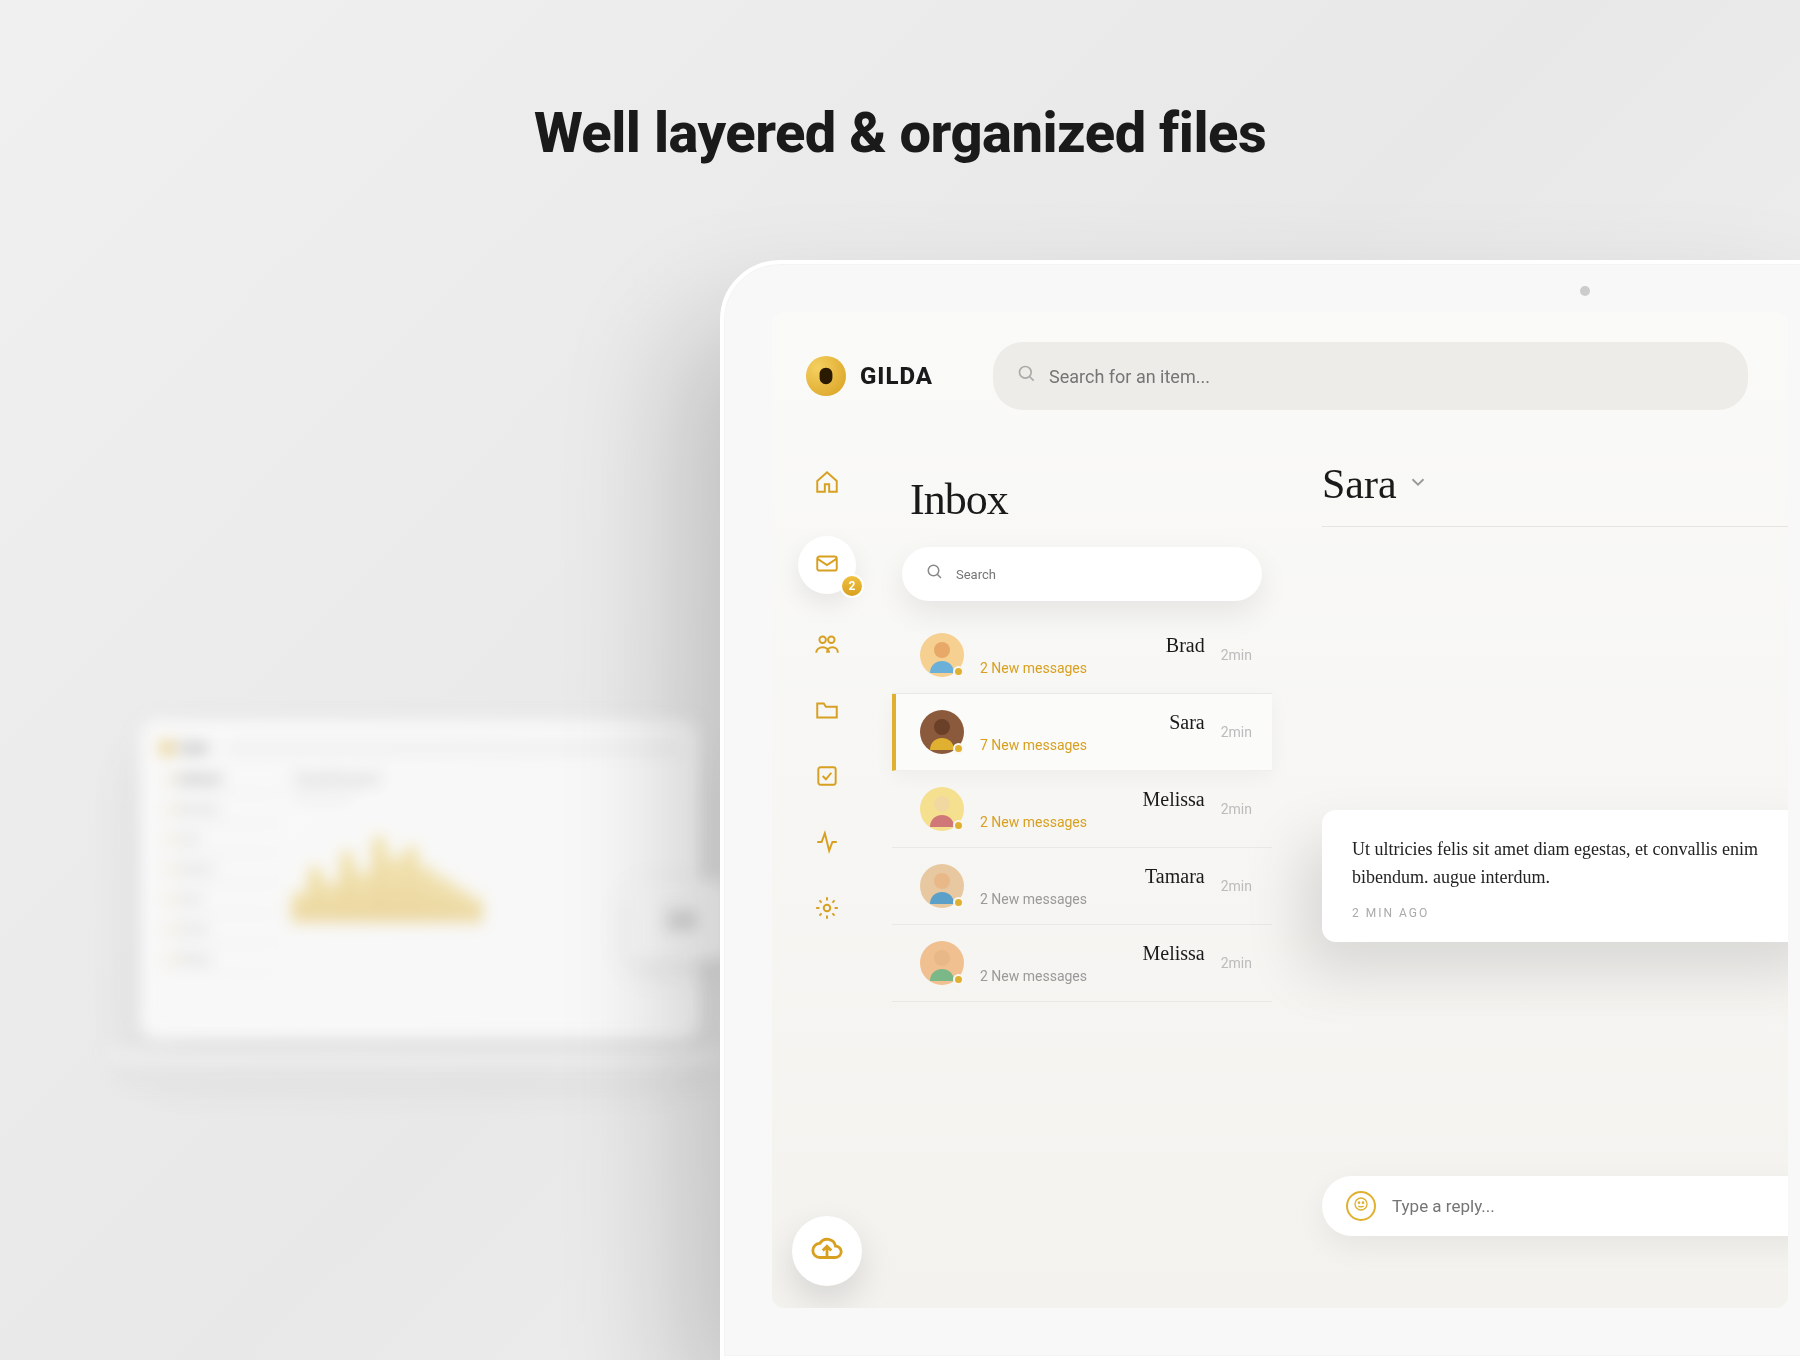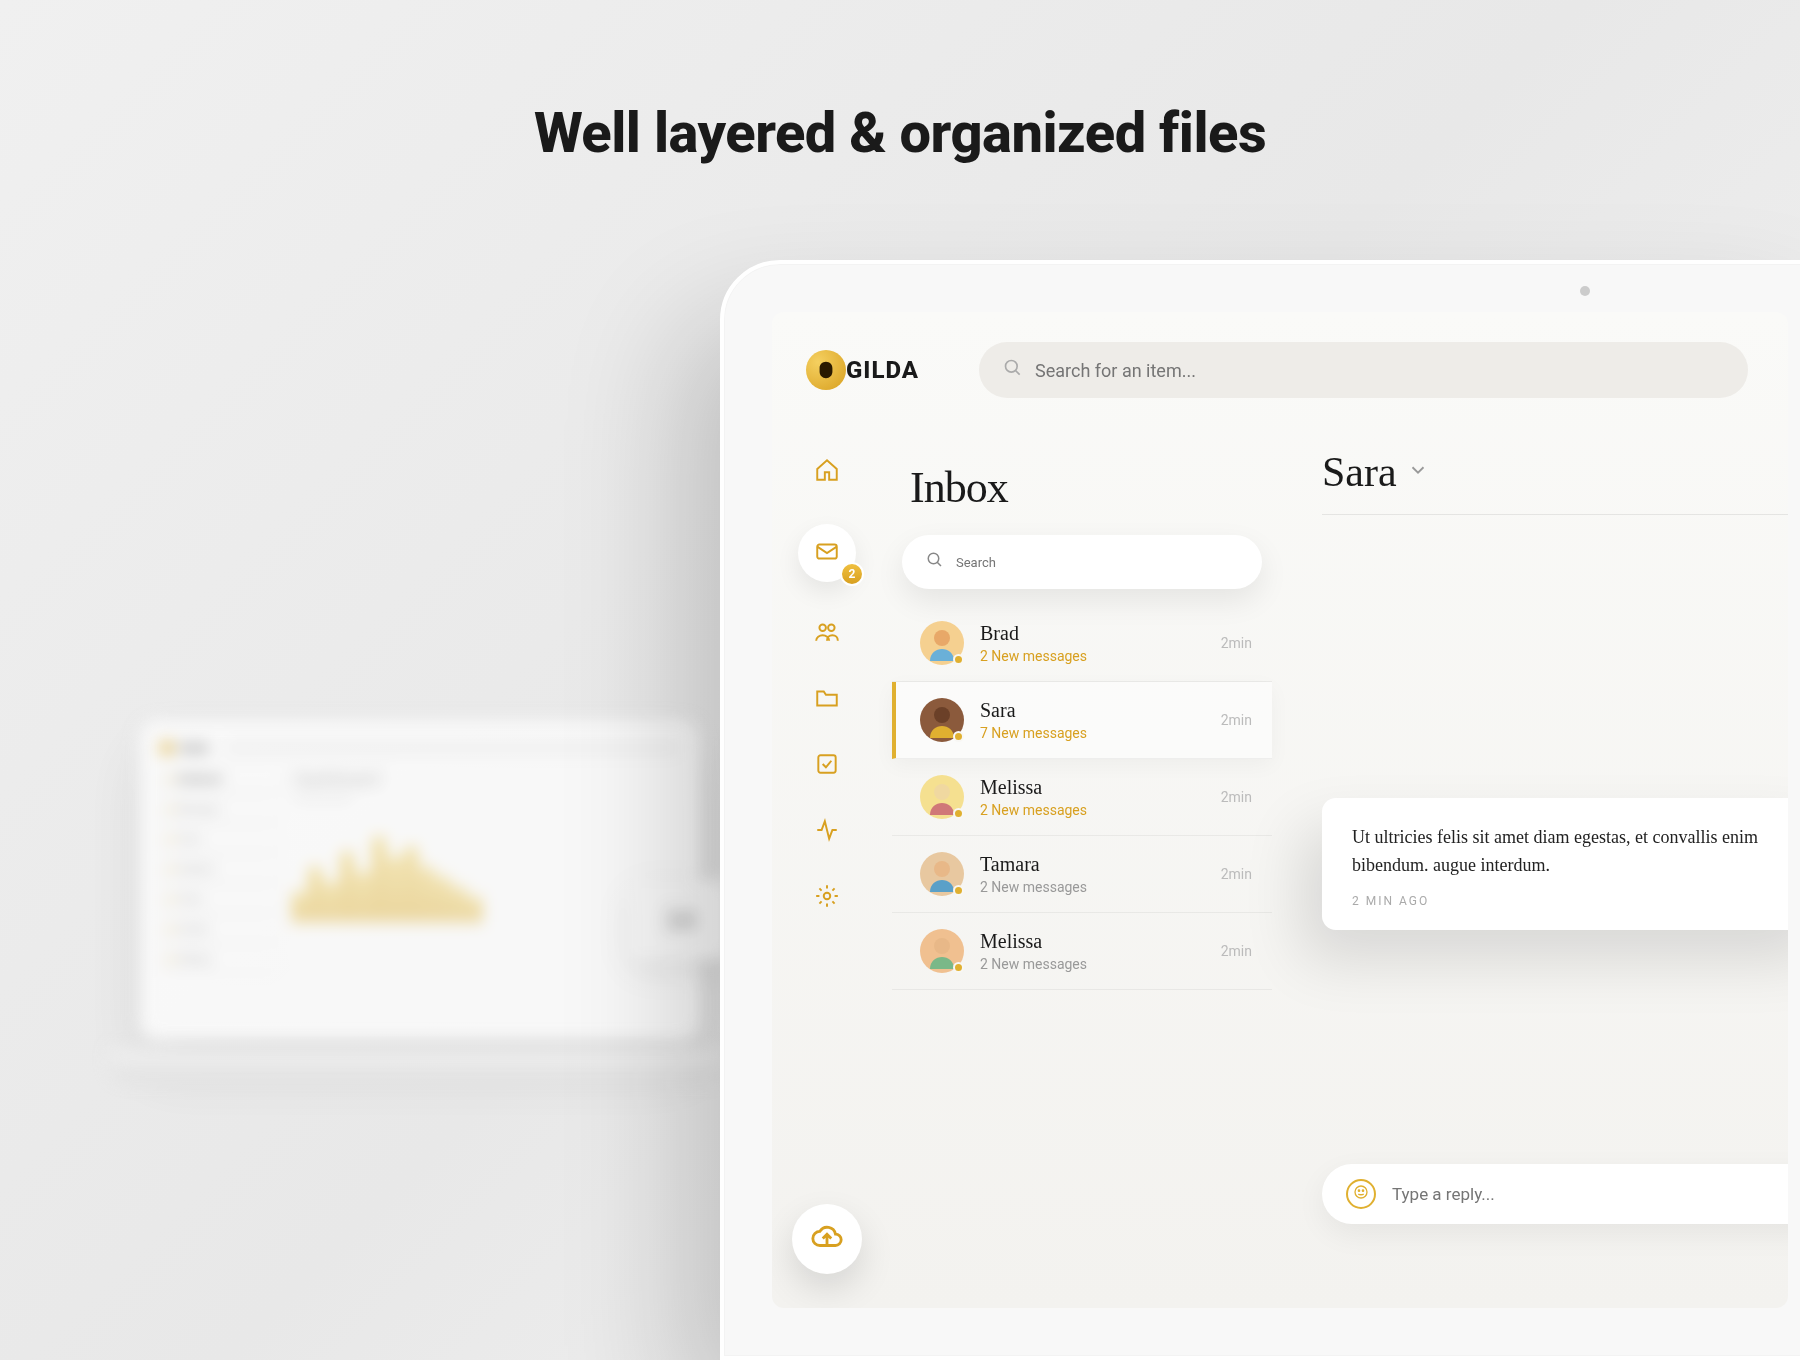--- a/index.html
+++ b/index.html
@@ -119,33 +119,33 @@
     overflow: hidden;
   }
 
   
   .topbar {
     display: flex;
     align-items: center;
     padding: 30px 40px 20px 34px;
     gap: 60px;
   }
-  .brand { display:flex; align-items:center; }
+  .brand { display:flex; align-items:center; gap:14px; }
   .brand-logo {
     width: 40px; height:40px;
     background: radial-gradient(circle at 30% 30%, #f5d060, #d8a020);
     border-radius:50%;
     display:flex; align-items:center; justify-content:center;
     color:#2a1a00;
     font-size: 22px;
   }
   .brand-name { font-size: 24px; font-weight: 800; letter-spacing: 1px; color:#1a1a1a;}
   .top-search {
     flex:1;
-    height: 56px;
+    height: 68px;
     background: #eeece8;
     border-radius: 30px;
     display:flex;
     align-items:center;
     padding: 0 24px;
     gap:12px;
     color:#aaa;
     font-size:18px;
   }
   .top-search input { border:none; background:transparent; outline:none; font-size:18px; color:#666; flex:1; font-family:inherit;}
@@ -236,21 +236,21 @@
     position:relative;
     display:flex; align-items:center; justify-content:center;
     font-size:24px;
     flex-shrink:0;
   }
   .avatar .status {
     position:absolute; bottom:0; right:0;
     width:11px; height:11px; background:#e0b030; border-radius:50%; border:2px solid #f8f7f4;
   }
   .convo-info { flex:1; }
-  .convo-name { font-size: 20px; font-weight: 500; color:#1a1a1a; font-family: Georgia, serif;}
+  .convo-name { font-size: 20px; font-weight: 500; color:#1a1a1a; font-family: Georgia, serif; text-align: right;}
   .convo-sub { font-size: 14px; color:#d8a020; margin-top:3px;}
   .convo-sub.muted { color:#999;}
   .convo-time { font-size:14px; color:#bbb;}
 
   
   .chat-panel { flex:1; padding: 20px 0 0 30px; position:relative;}
   .chat-header {
     display:flex; align-items:center; gap:10px;
     padding: 10px 0 18px 0;
     border-bottom: 1px solid rgba(0,0,0,0.08);

